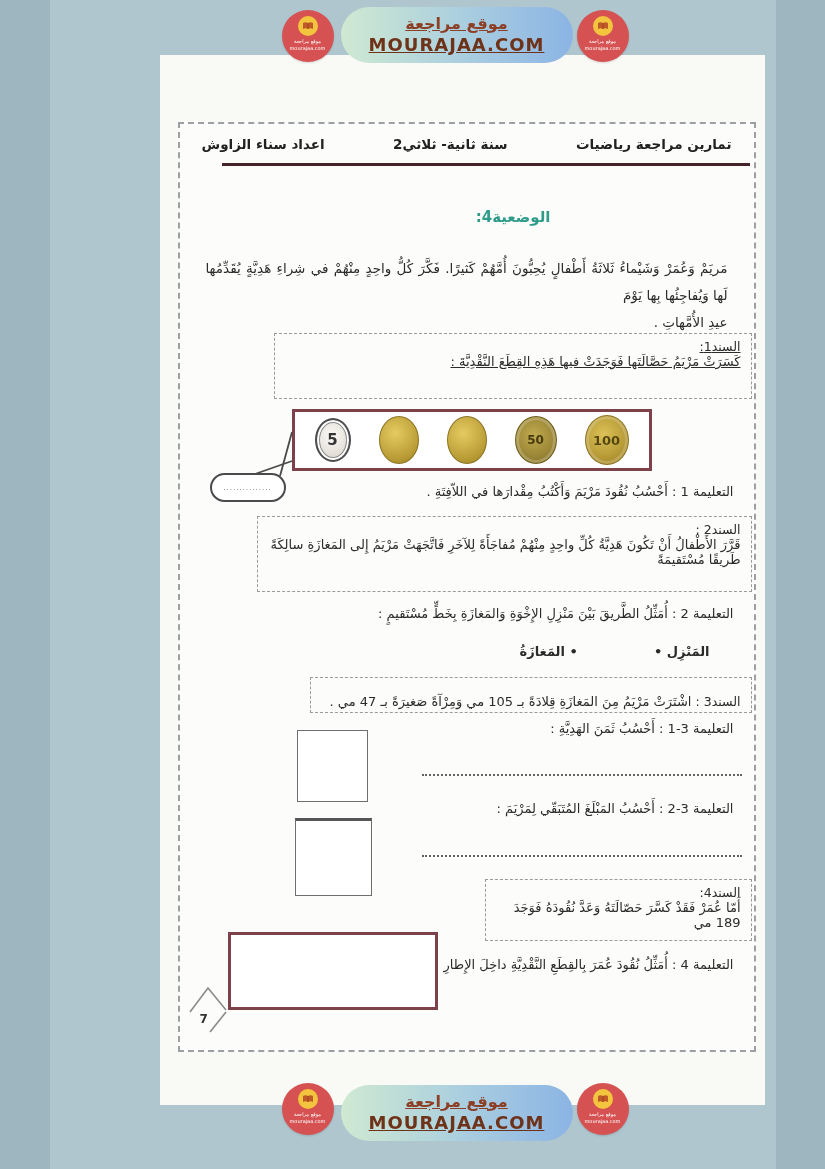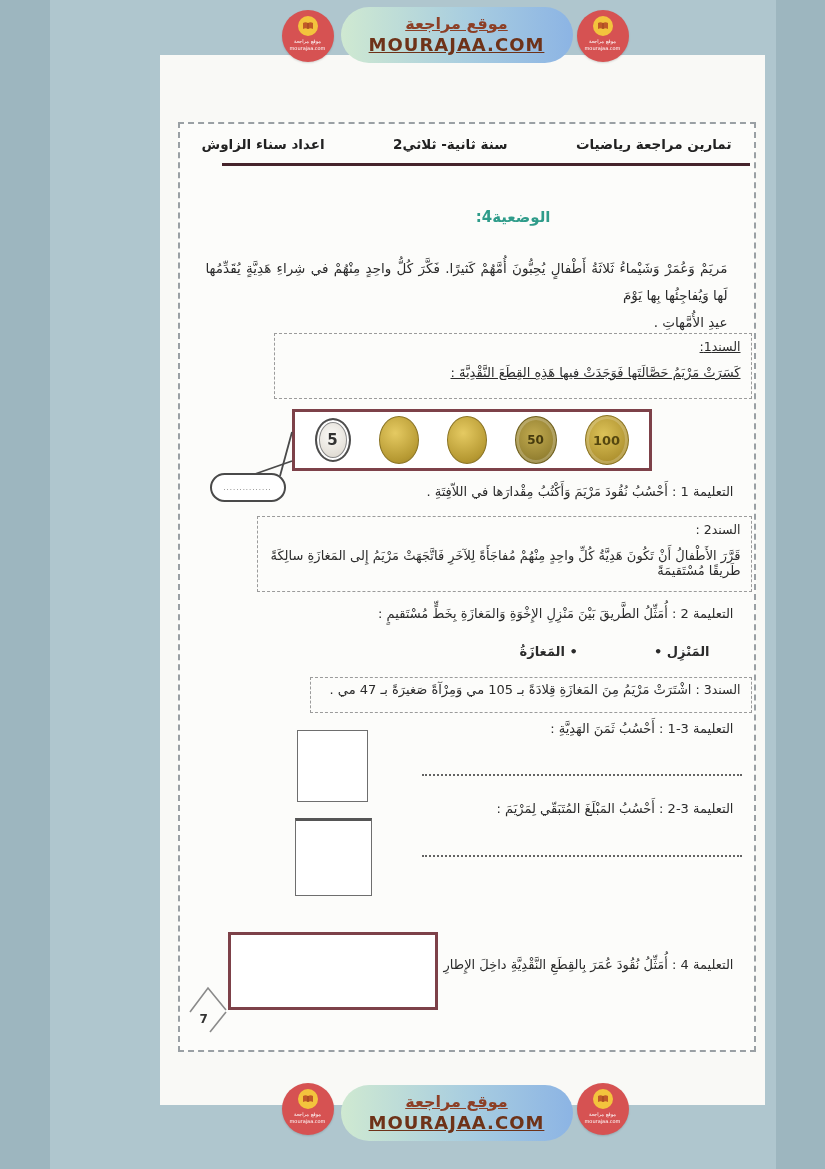--- a/index.html
+++ b/index.html
@@ -57,21 +57,21 @@
   .intro{
     position:absolute;top:131px;right:26px;left:26px;direction:rtl;
     font-size:13.5px;line-height:27px;text-align:justify;color:#2b2b2b;
   }
   .intro .l2{display:block;}
   .dash-box{
     position:absolute;border:1.5px dashed #9b9b9b;direction:rtl;
     padding:5px 10px;font-size:13px;color:#2b2b2b;background:transparent;
   }
   .dash-box .lbl{display:block;font-size:12.5px;}
-  .dash-box .txt{display:block;margin-top:11px;}
+  .dash-box .txt{display:block;}
   
   .coin-box{
     position:absolute;left:112px;top:285px;width:360px;height:62px;
     border:3px solid #7d4149;background:#fff;
     display:flex;align-items:center;justify-content:space-around;padding:0 6px;
   }
   .coin{
     border-radius:50%;display:flex;align-items:center;justify-content:center;
     font-weight:bold;flex:0 0 auto;
   }
@@ -190,33 +190,37 @@
     <div class="dash-box" style="top:392px;left:77px;right:2px;height:76px;">
       <span class="lbl">السند2 :</span>
       <span class="txt">قَرَّرَ الأَطْفالُ أَنْ تَكُونَ هَدِيَّةُ كُلِّ واحِدٍ مِنْهُمْ مُفاجَأَةً لِلآخَرِ فَاتَّجَهَتْ مَرْيَمُ إِلى المَغازَةِ سالِكَةً طَريقًا مُسْتَقيمَةً</span>
     </div>
 
     <div class="instruction" style="top:482px;">التعليمة 2 : أُمَثِّلُ الطَّريقَ بَيْنَ مَنْزِلِ الإِخْوَةِ وَالمَغازَةِ بِخَطٍّ مُسْتَقيمٍ :</div>
 
     <span class="point-label" style="top:520px;right:44px;">المَنْزِل •</span>
     <span class="point-label" style="top:520px;left:312px;">• المَغازَةُ</span>
 
-    <div class="dash-box" style="top:553px;left:130px;right:2px;height:36px;padding-top:4px;">
+    <div class="dash-box" style="top:553px;left:130px;right:2px;height:36px;padding-top:16px;">
       <span class="inline-lbl">السند3 :</span>
       <span>اشْتَرَتْ مَرْيَمُ مِنَ المَغازَةِ قِلادَةً بـ 105 مي وَمِرْآةً صَغيرَةً بـ 47 مي .</span>
     </div>
 
     <div class="instruction" style="top:597px;">التعليمة 3-1 : أَحْسُبُ ثَمَنَ الهَدِيَّةِ :</div>
     <div class="answer-box" style="top:606px;left:117px;width:71px;height:72px;"></div>
     <div class="dotted-line" style="top:650px;left:242px;width:320px;"></div>
 
     <div class="instruction" style="top:677px;">التعليمة 3-2 : أَحْسُبُ المَبْلَغَ المُتَبَقّي لِمَرْيَمَ :</div>
     <div class="answer-box b2" style="top:694px;left:115px;width:77px;height:78px;"></div>
     <div class="dotted-line" style="top:731px;left:242px;width:320px;"></div>
 
+    <div class="dash-box" style="top:755px;left:305px;right:2px;height:62px;">
+      <span class="lbl">السند4:</span>
+      <span class="txt">أَمّا عُمَرْ فَقَدْ كَسَّرَ حَصّالَتَهُ وَعَدَّ نُقُودَهُ فَوَجَدَ 189 مي</span>
+    </div>
 
     <div class="instruction" style="top:833px;">التعليمة 4 : أُمَثِّلُ نُقُودَ عُمَرَ بِالقِطَعِ النَّقْدِيَّةِ داخِلَ الإِطارِ :</div>
 
     <div class="frame-box"></div>
 
     <svg class="zigzag-svg" width="58" height="62">
       <polyline points="6,36 24,12 42,34" fill="none" stroke="#8a8a8a" stroke-width="1.6"></polyline>
       <line x1="26" y1="56" x2="42" y2="36" stroke="#8a8a8a" stroke-width="1.6"></line>
     </svg>
     <div class="page-num">7</div>

